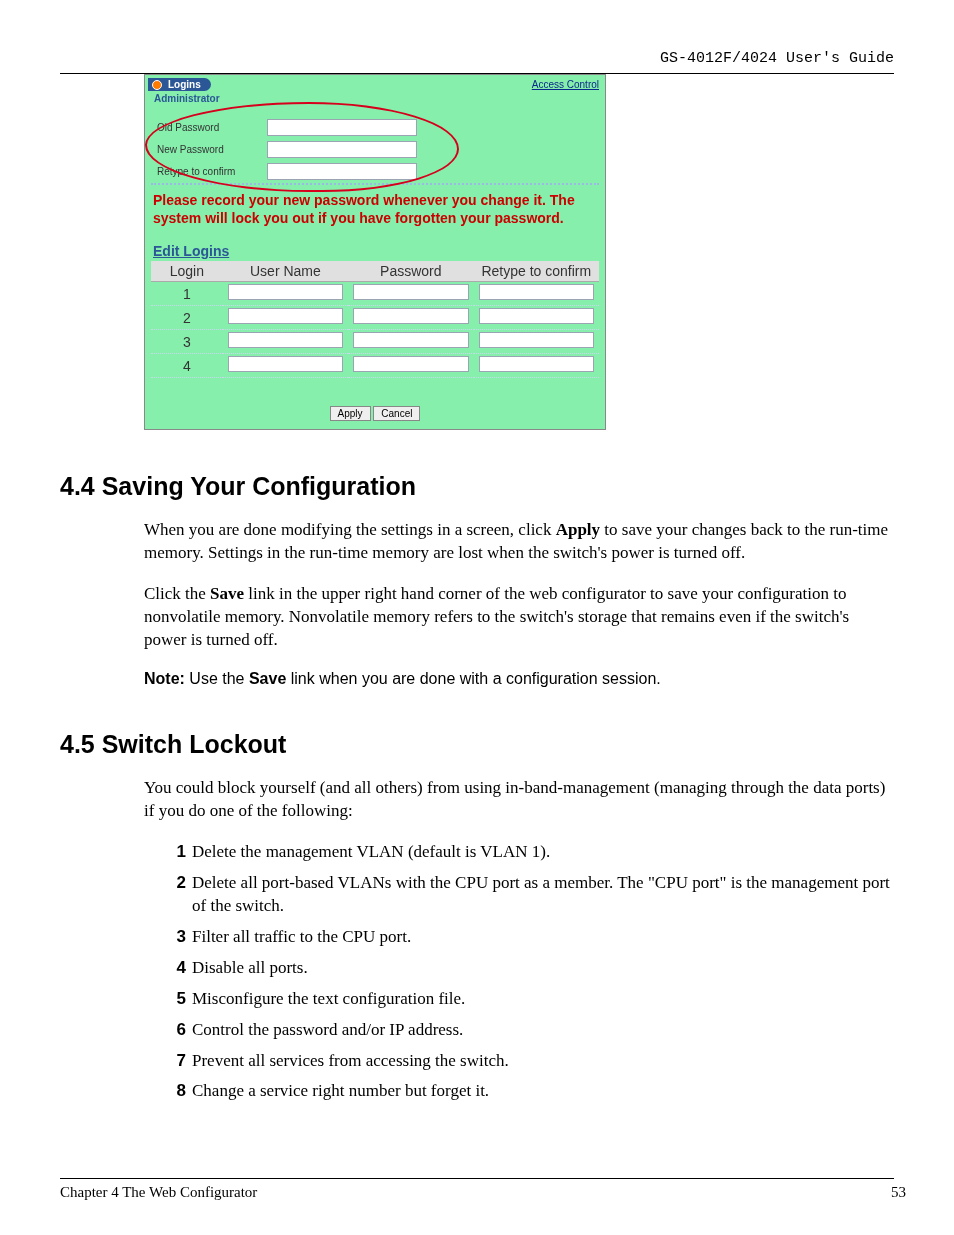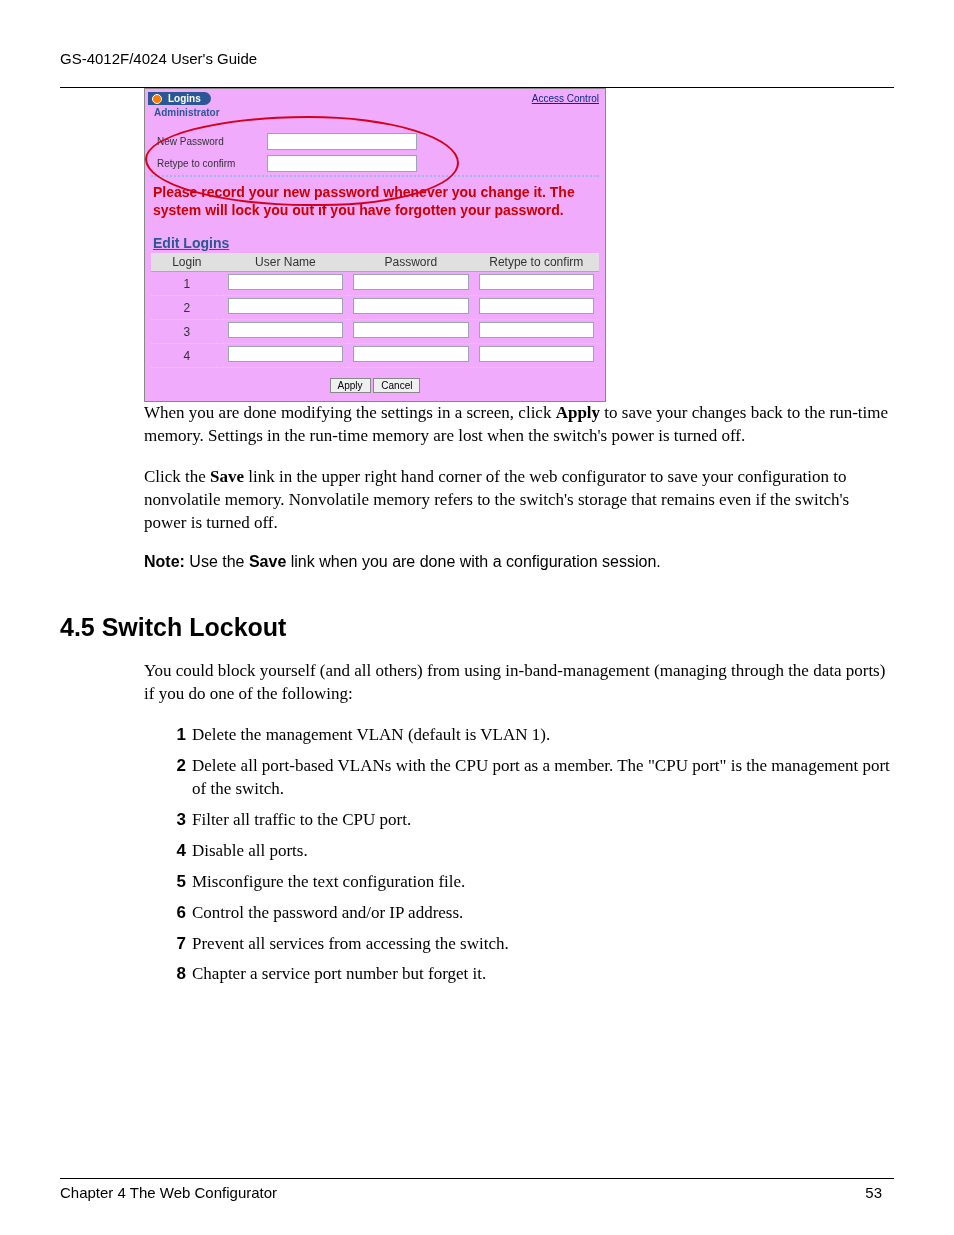--- a/index.html
+++ b/index.html
@@ -10,24 +10,24 @@
     font-family: "Times New Roman", Times, serif;
   }
   .page {
     width: 954px;
     height: 1235px;
     position: relative;
     box-sizing: border-box;
     padding: 50px 60px 40px 60px;
   }
   .running-header {
-    text-align: left;
-    font-family: Liberation Sans, sans-serif;
+    text-align: right;
+    font-family: Liberation Mono, monospace;
     font-size: 15px;
-    margin-bottom: 20px;
+    margin-bottom: 6px;
   }
   .top-rule, .bottom-rule {
     border: none;
     border-top: 1.5px solid #000;
     margin: 0;
   }
   .figure-caption {
     font-family: Arial, Helvetica, sans-serif;
     font-size: 14px;
     margin: 26px 0 4px 84px;
@@ -35,21 +35,21 @@
   .figure-caption b { font-weight: bold; }
 
   
   .screenshot {
     width: 460px;
     margin-left: 84px;
     border: 1px solid #888;
     font-family: Arial, Helvetica, sans-serif;
     font-size: 10px;
     color: #333;
-    background: #f0abfc;
+    background: #86efac;
     position: relative;
   }
   .sshot-topbar {
     display: flex;
     align-items: flex-start;
     padding: 3px 6px 0 3px;
     position: relative;
   }
   .tab-logins {
     background: #2b5797;
@@ -122,23 +122,23 @@
   }
   .edit-logins-hdr {
     color: #2b5797;
     font-weight: bold;
     font-size: 14px;
     padding: 14px 0 2px 8px;
     text-decoration: underline;
   }
   table.edit-logins {
     width: calc(100% - 12px);
-    margin: 0 6px 0 6px;
+    margin: 0 6px 18px 6px;
     border-collapse: collapse;
-    font-size: 12px;
+    font-size: 14px;
   }
   table.edit-logins th {
     background: #e0e0e0;
     font-weight: normal;
     padding: 2px 4px;
     border-bottom: 1px solid #aaa;
     text-align: center;
   }
   table.edit-logins td {
     border-bottom: 1px dotted #c9d8ef;
@@ -196,22 +196,22 @@
   .num-list .n {
     font-family: Arial, Helvetica, sans-serif;
     font-weight: bold;
     width: 20px;
     flex-shrink: 0;
     text-align: right;
     margin-right: 6px;
   }
   .footer {
     position: absolute;
-    left: 60px; right: 72px; bottom: 34px;
-    font-family: Liberation Sans, sans-serif;
+    left: 60px; right: 48px; bottom: 34px;
+    font-family: Liberation Serif, serif;
     font-size: 15px;
     display: flex;
     justify-content: space-between;
   }
   .bottom-rule-wrap {
     position: absolute;
     left: 60px; right: 60px; bottom: 56px;
   }
 </style>
 </head>
@@ -231,20 +231,24 @@
           <span>Logins</span>
         </div>
         <div class="admin-label">Administrator</div>
       </div>
       <a class="access-link">Access Control</a>
     </div>
 
     <div class="pw-block">
       <div class="red-oval"></div>
       <div class="pw-row">
+        <span class="lbl">Old Password</span>
+        <span class="inp"></span>
+      </div>
+      <div class="pw-row">
         <span class="lbl">New Password</span>
         <span class="inp"></span>
       </div>
       <div class="pw-row">
         <span class="lbl">Retype to confirm</span>
         <span class="inp"></span>
       </div>
     </div>
 
     <div class="warning-msg">Please record your new password whenever you change it. The system will lock you out if you have forgotten your password.</div>
@@ -287,20 +291,21 @@
         </tr>
       </tbody>
     </table>
 
     <div class="btn-row">
       <button class="ui-btn">Apply</button>
       <button class="ui-btn">Cancel</button>
     </div>
   </div>
 
+  <h2 class="section">4.4  Saving Your Configuration</h2>
 
   <p class="body-p">
     <span>When you are done modifying the settings in a screen, click </span><b>Apply</b><span> to save your changes back to the run-time memory. Settings in the run-time memory are lost when the switch's power is turned off.</span>
   </p>
 
   <p class="body-p">
     <span>Click the </span><b>Save</b><span> link in the upper right hand corner of the web configurator to save your configuration to nonvolatile memory. Nonvolatile memory refers to the switch's storage that remains even if the switch's power is turned off.</span>
   </p>
 
   <p class="note-p">
@@ -335,21 +340,21 @@
     <li>
         <span class="n">6</span>
         <span>Control the password and/or IP address.</span>
       </li>
     <li>
         <span class="n">7</span>
         <span>Prevent all services from accessing the switch.</span>
       </li>
     <li>
         <span class="n">8</span>
-        <span>Chapter a service port number but forget it.</span>
+        <span>Change a service right number but forget it.</span>
       </li>
   </ol>
 
   <div class="bottom-rule-wrap">
       <hr class="bottom-rule">
     </div>
   <div class="footer">
     <span>Chapter 4 The Web Configurator</span>
     <span>53</span>
   </div>

